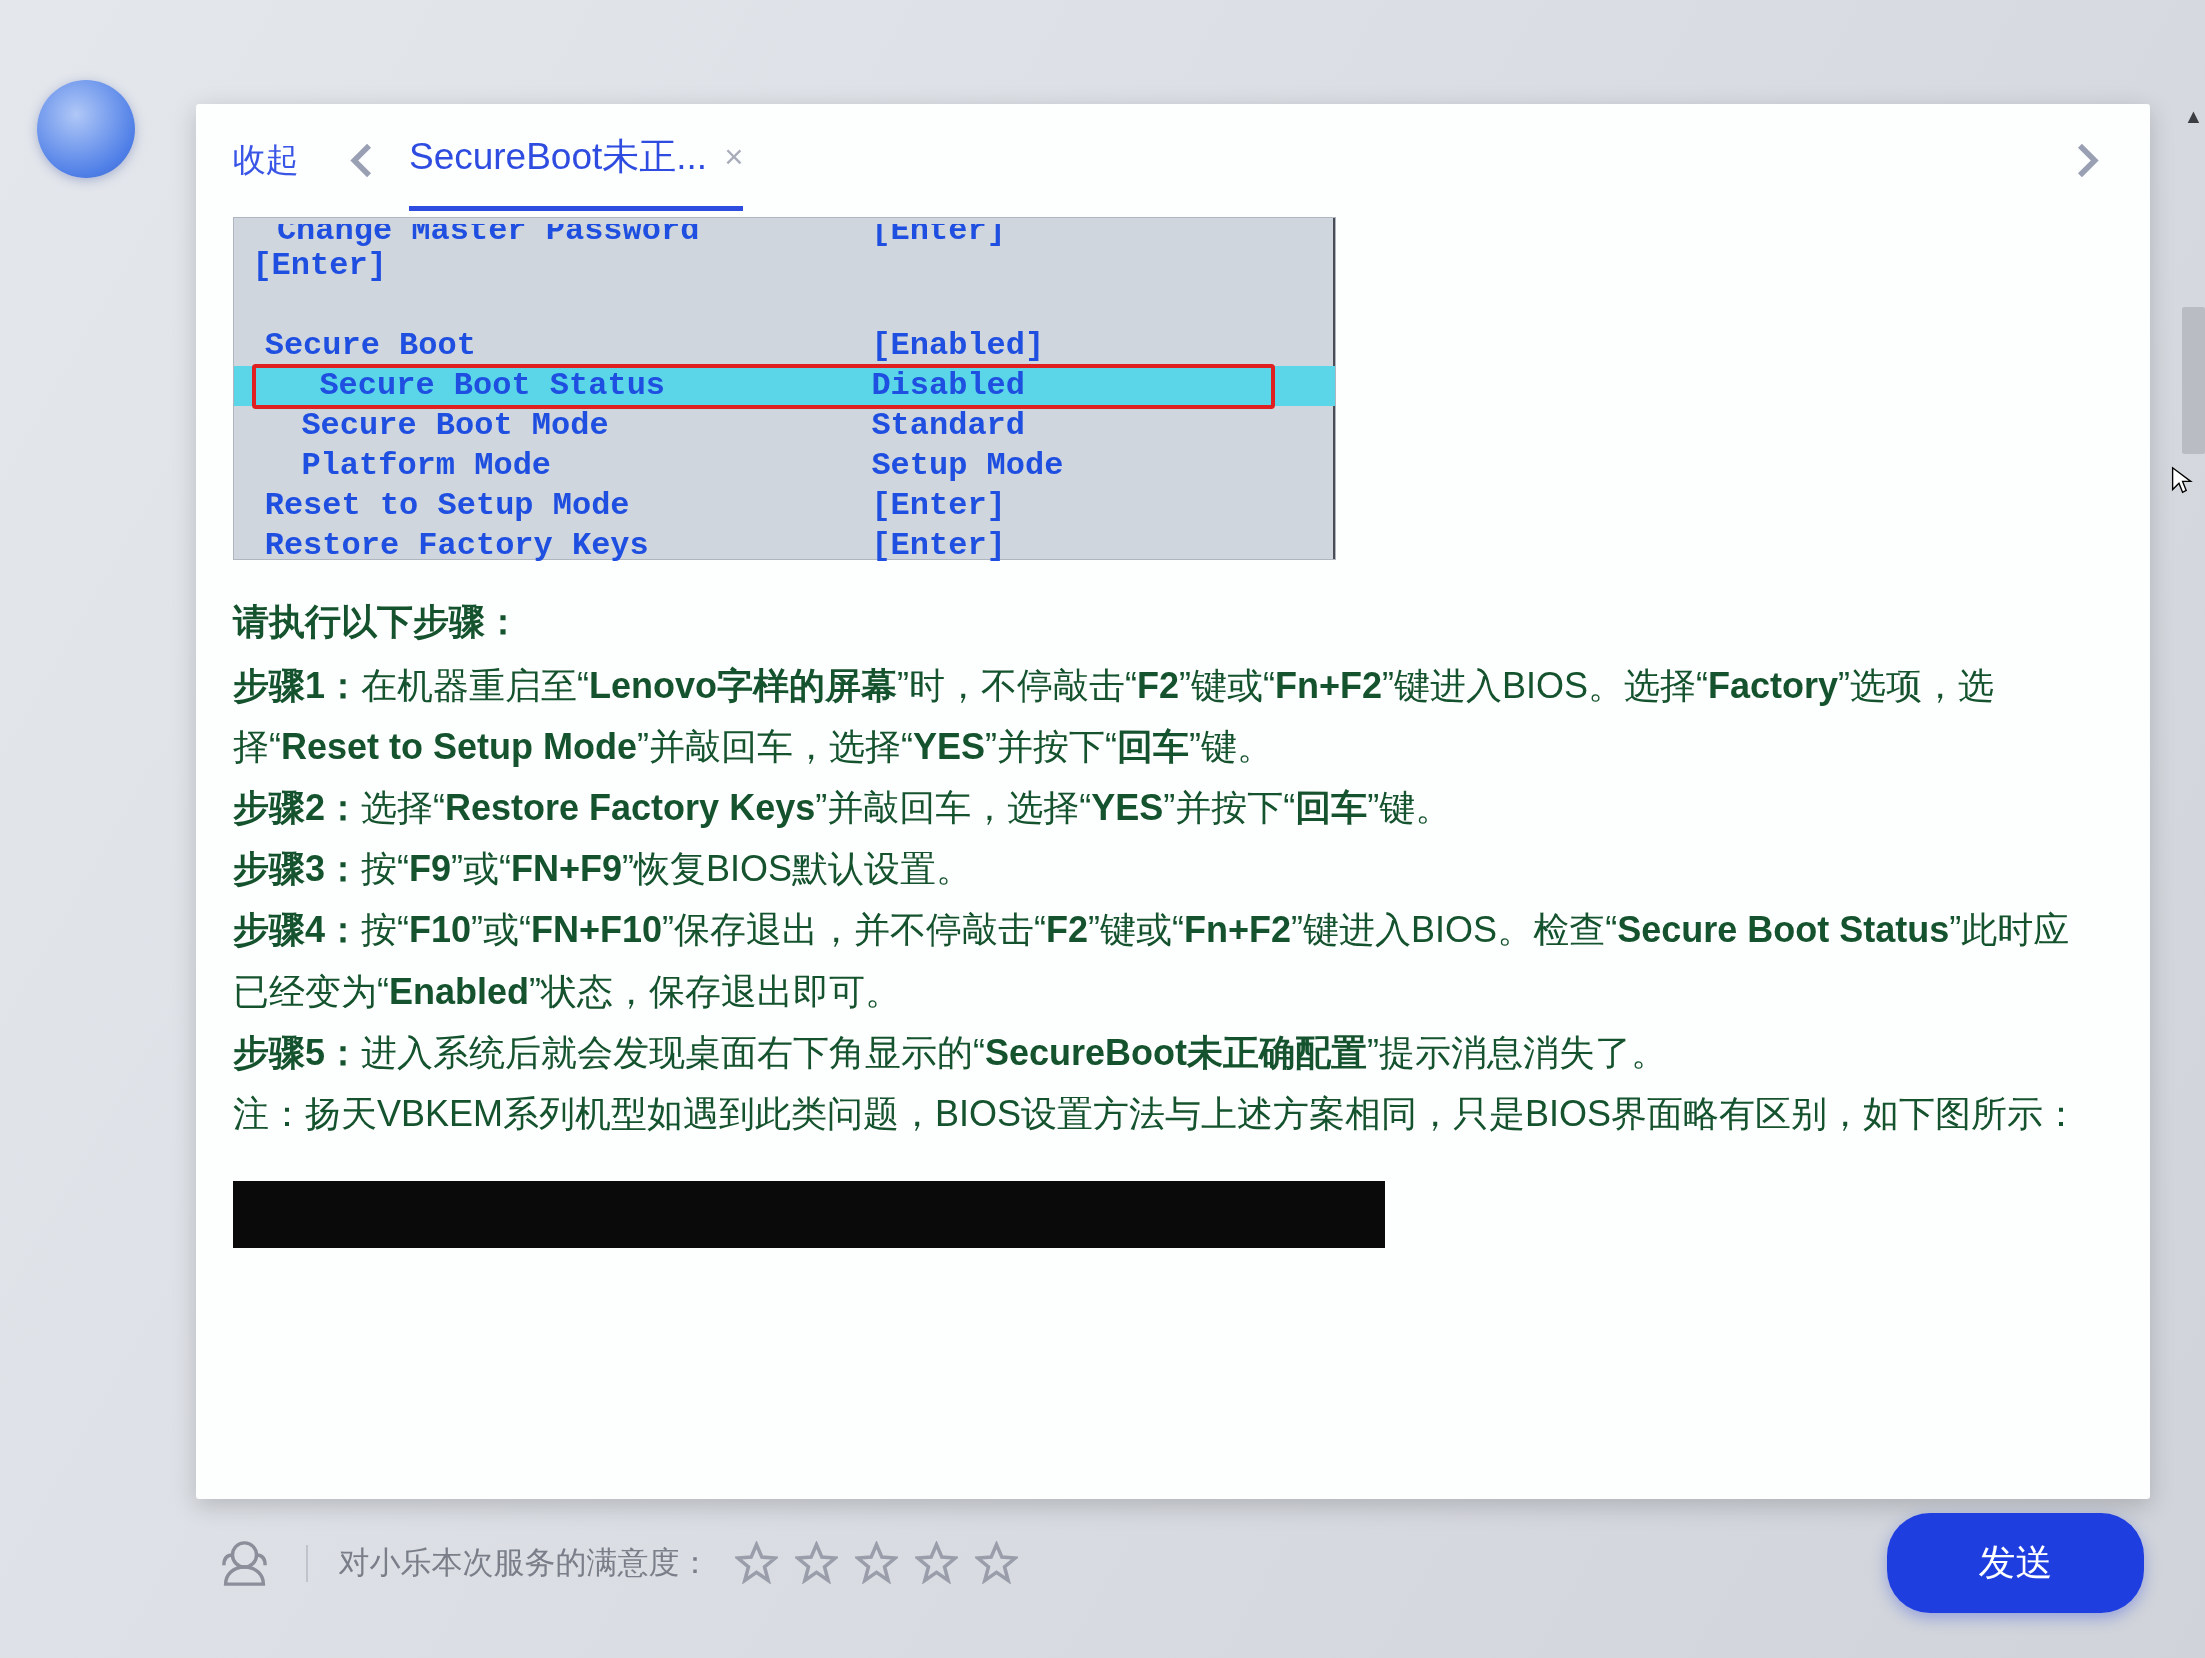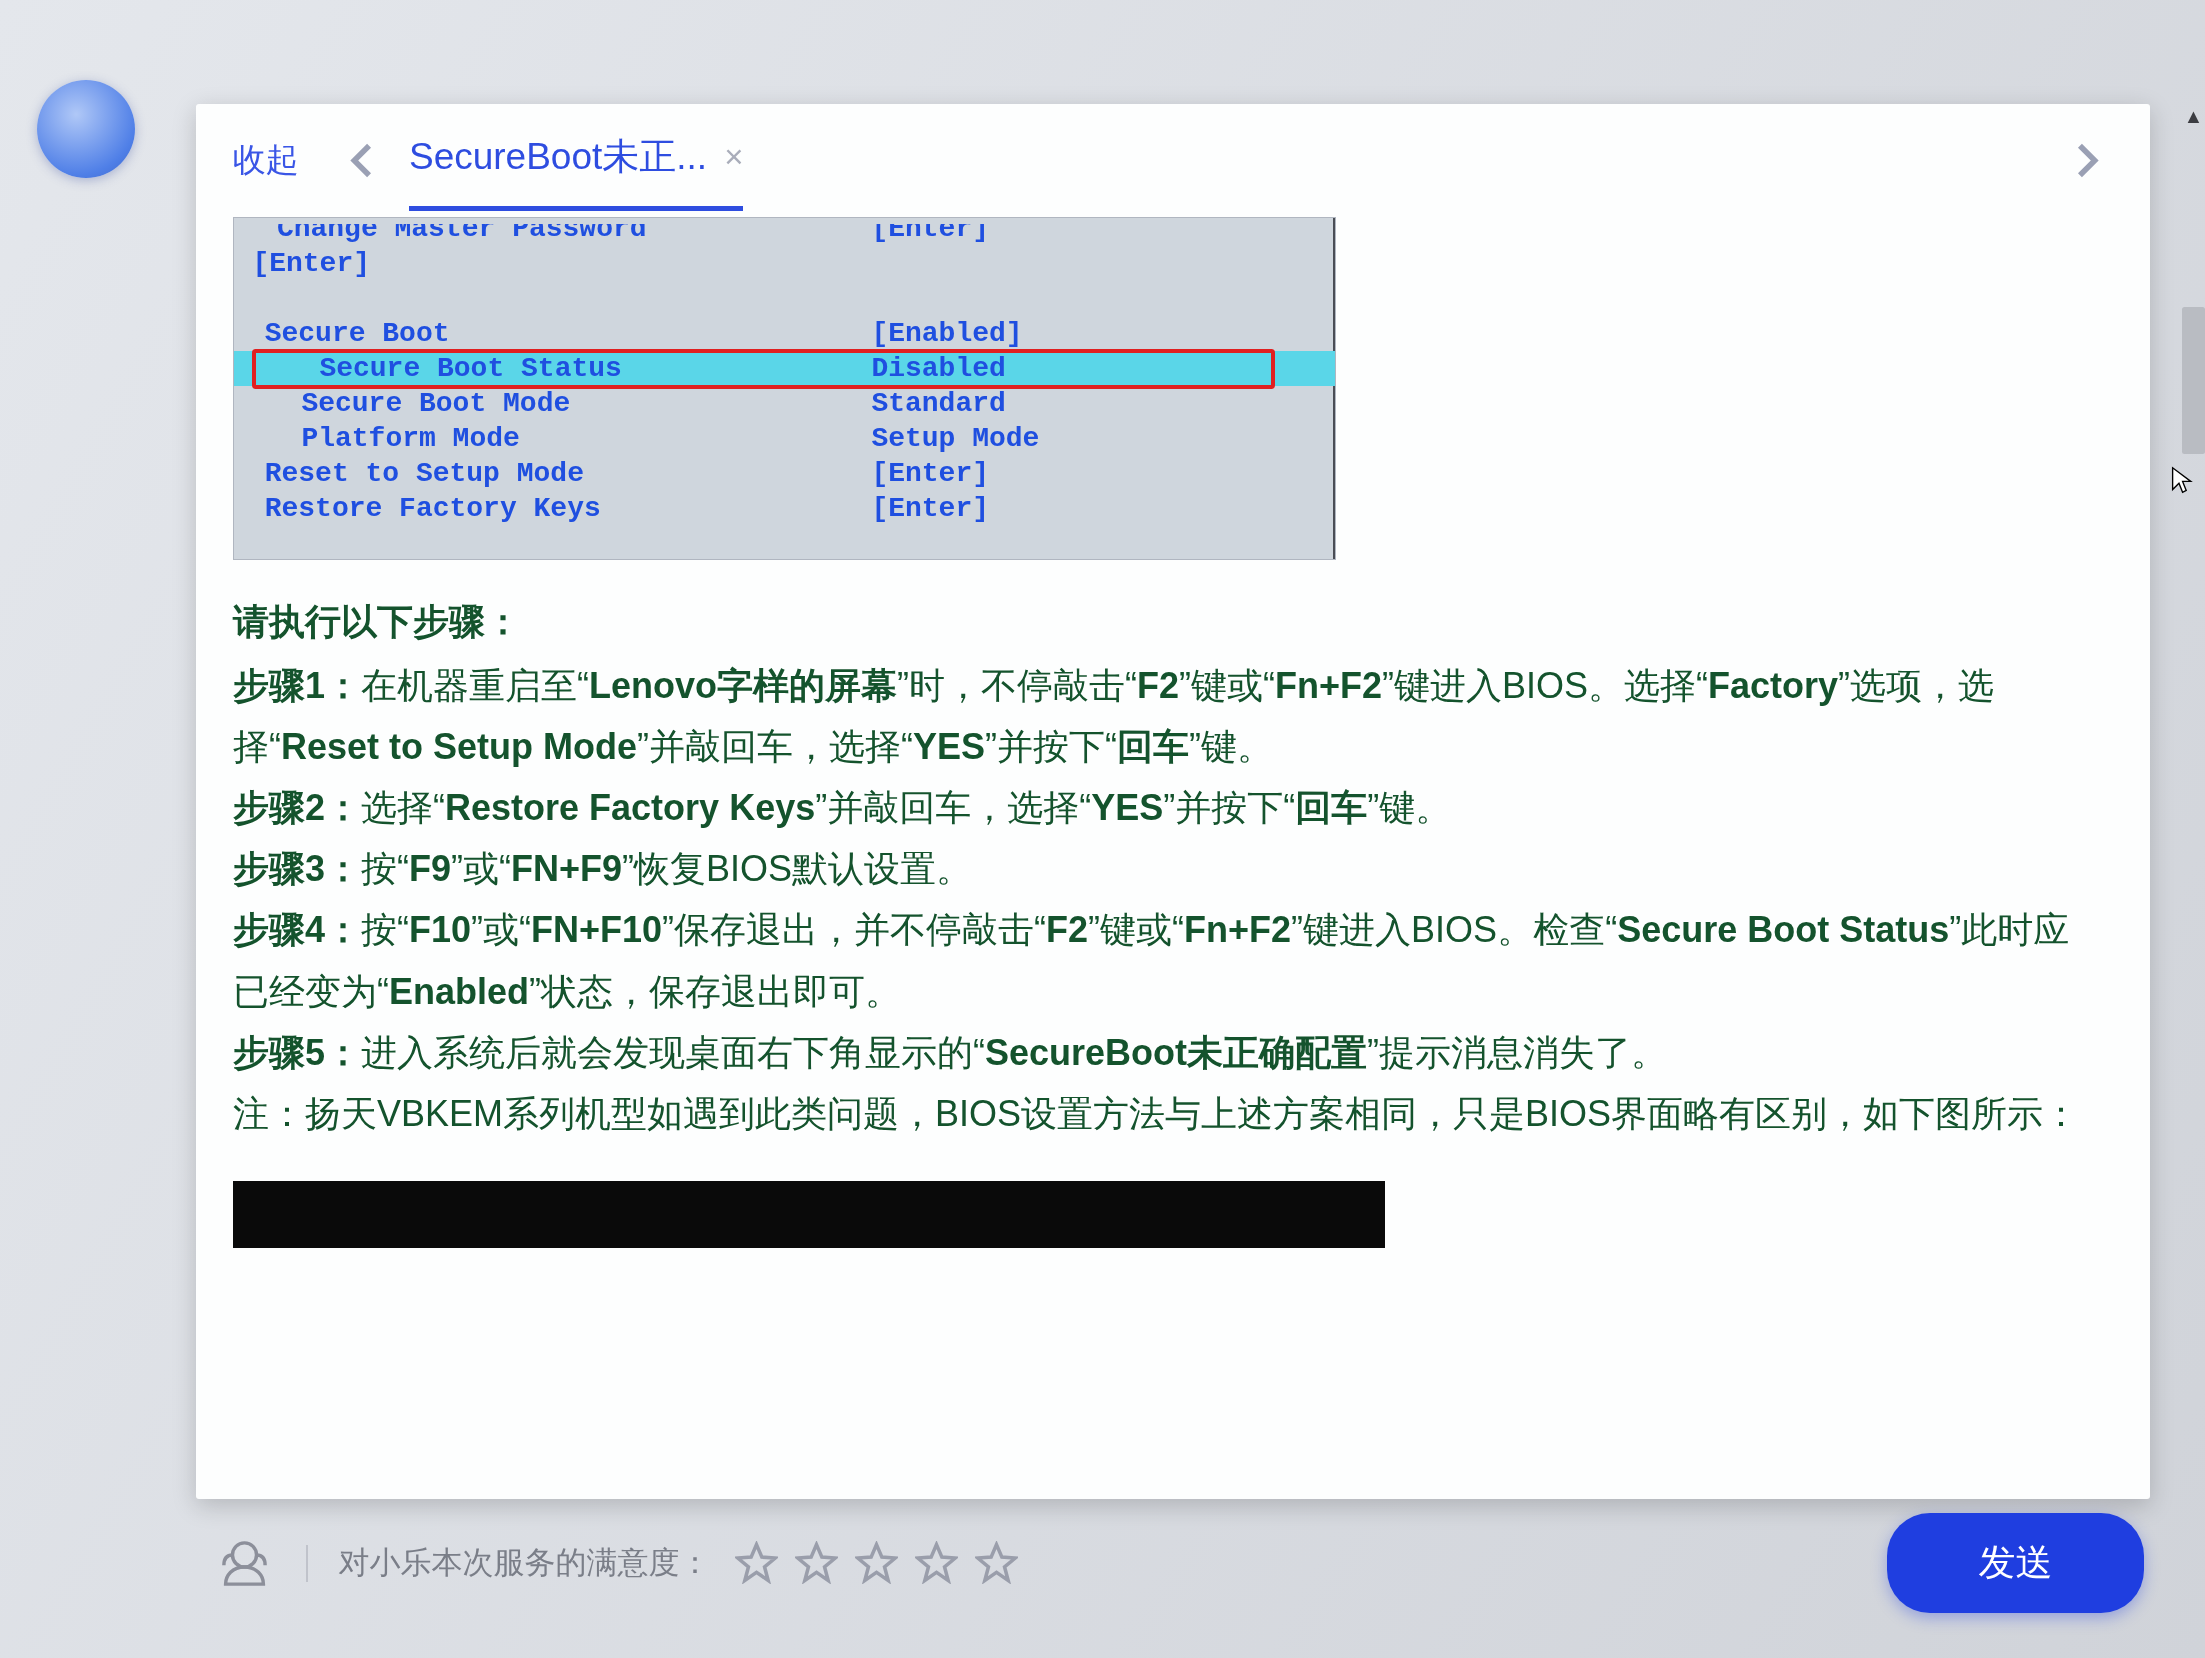--- a/index.html
+++ b/index.html
@@ -90,21 +90,21 @@
     width: 1103px;
     height: 343px;
     background: #cfd6dd;
     border: 0.6px solid #b0b6c0;
     margin-bottom: 31px;
     position: relative;
     padding: 6.1px 18.4px 12.3px 18.4px;
     font-family: "Courier New", monospace;
     font-weight: bold;
     color: #1f4fe0;
-    font-size: 28px;
+    font-size: 32px;
     line-height: 1.25;
   }
   .bios-row { display: flex; }
   .bios-label { width: 619px; padding-left: 49px; white-space: pre; }
   .bios-row.top .bios-label { padding-left: 24.5px; }
   .bios-row.noindent .bios-label { padding-left: 12.3px; }
   .bios-val { flex: 1; }
   .bios-row.cut { height: 22px; overflow: hidden; }
   .bios-row.cut .bios-label, .bios-row.cut .bios-val { transform: translateY(-13.5px); }
   .bios-highlight {

